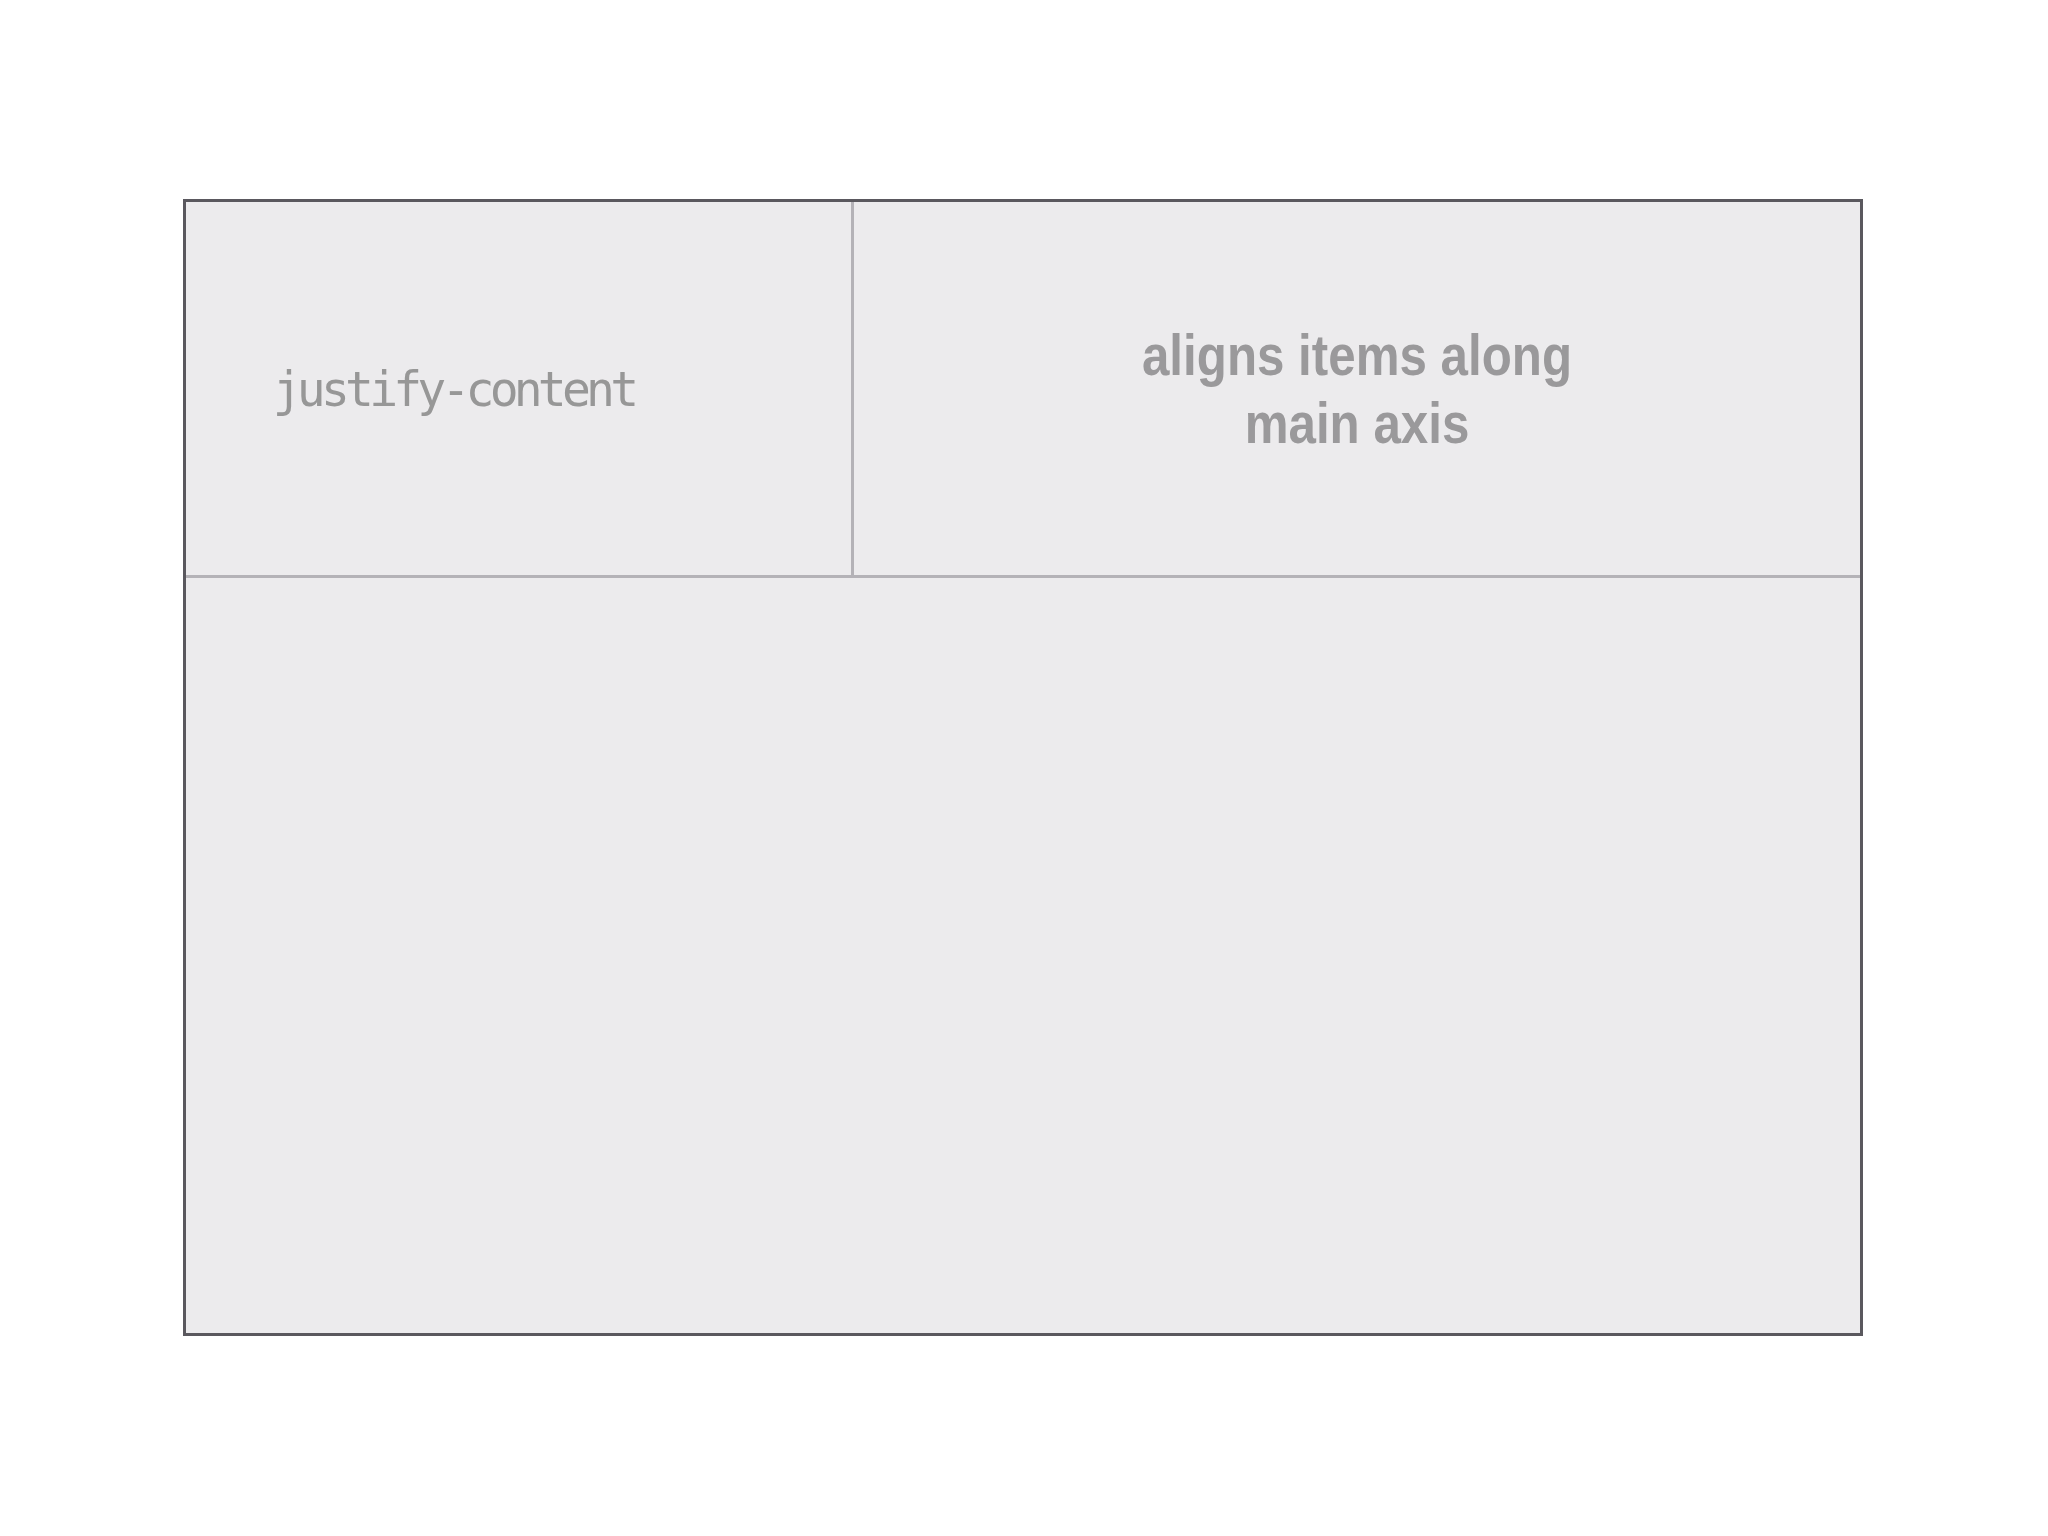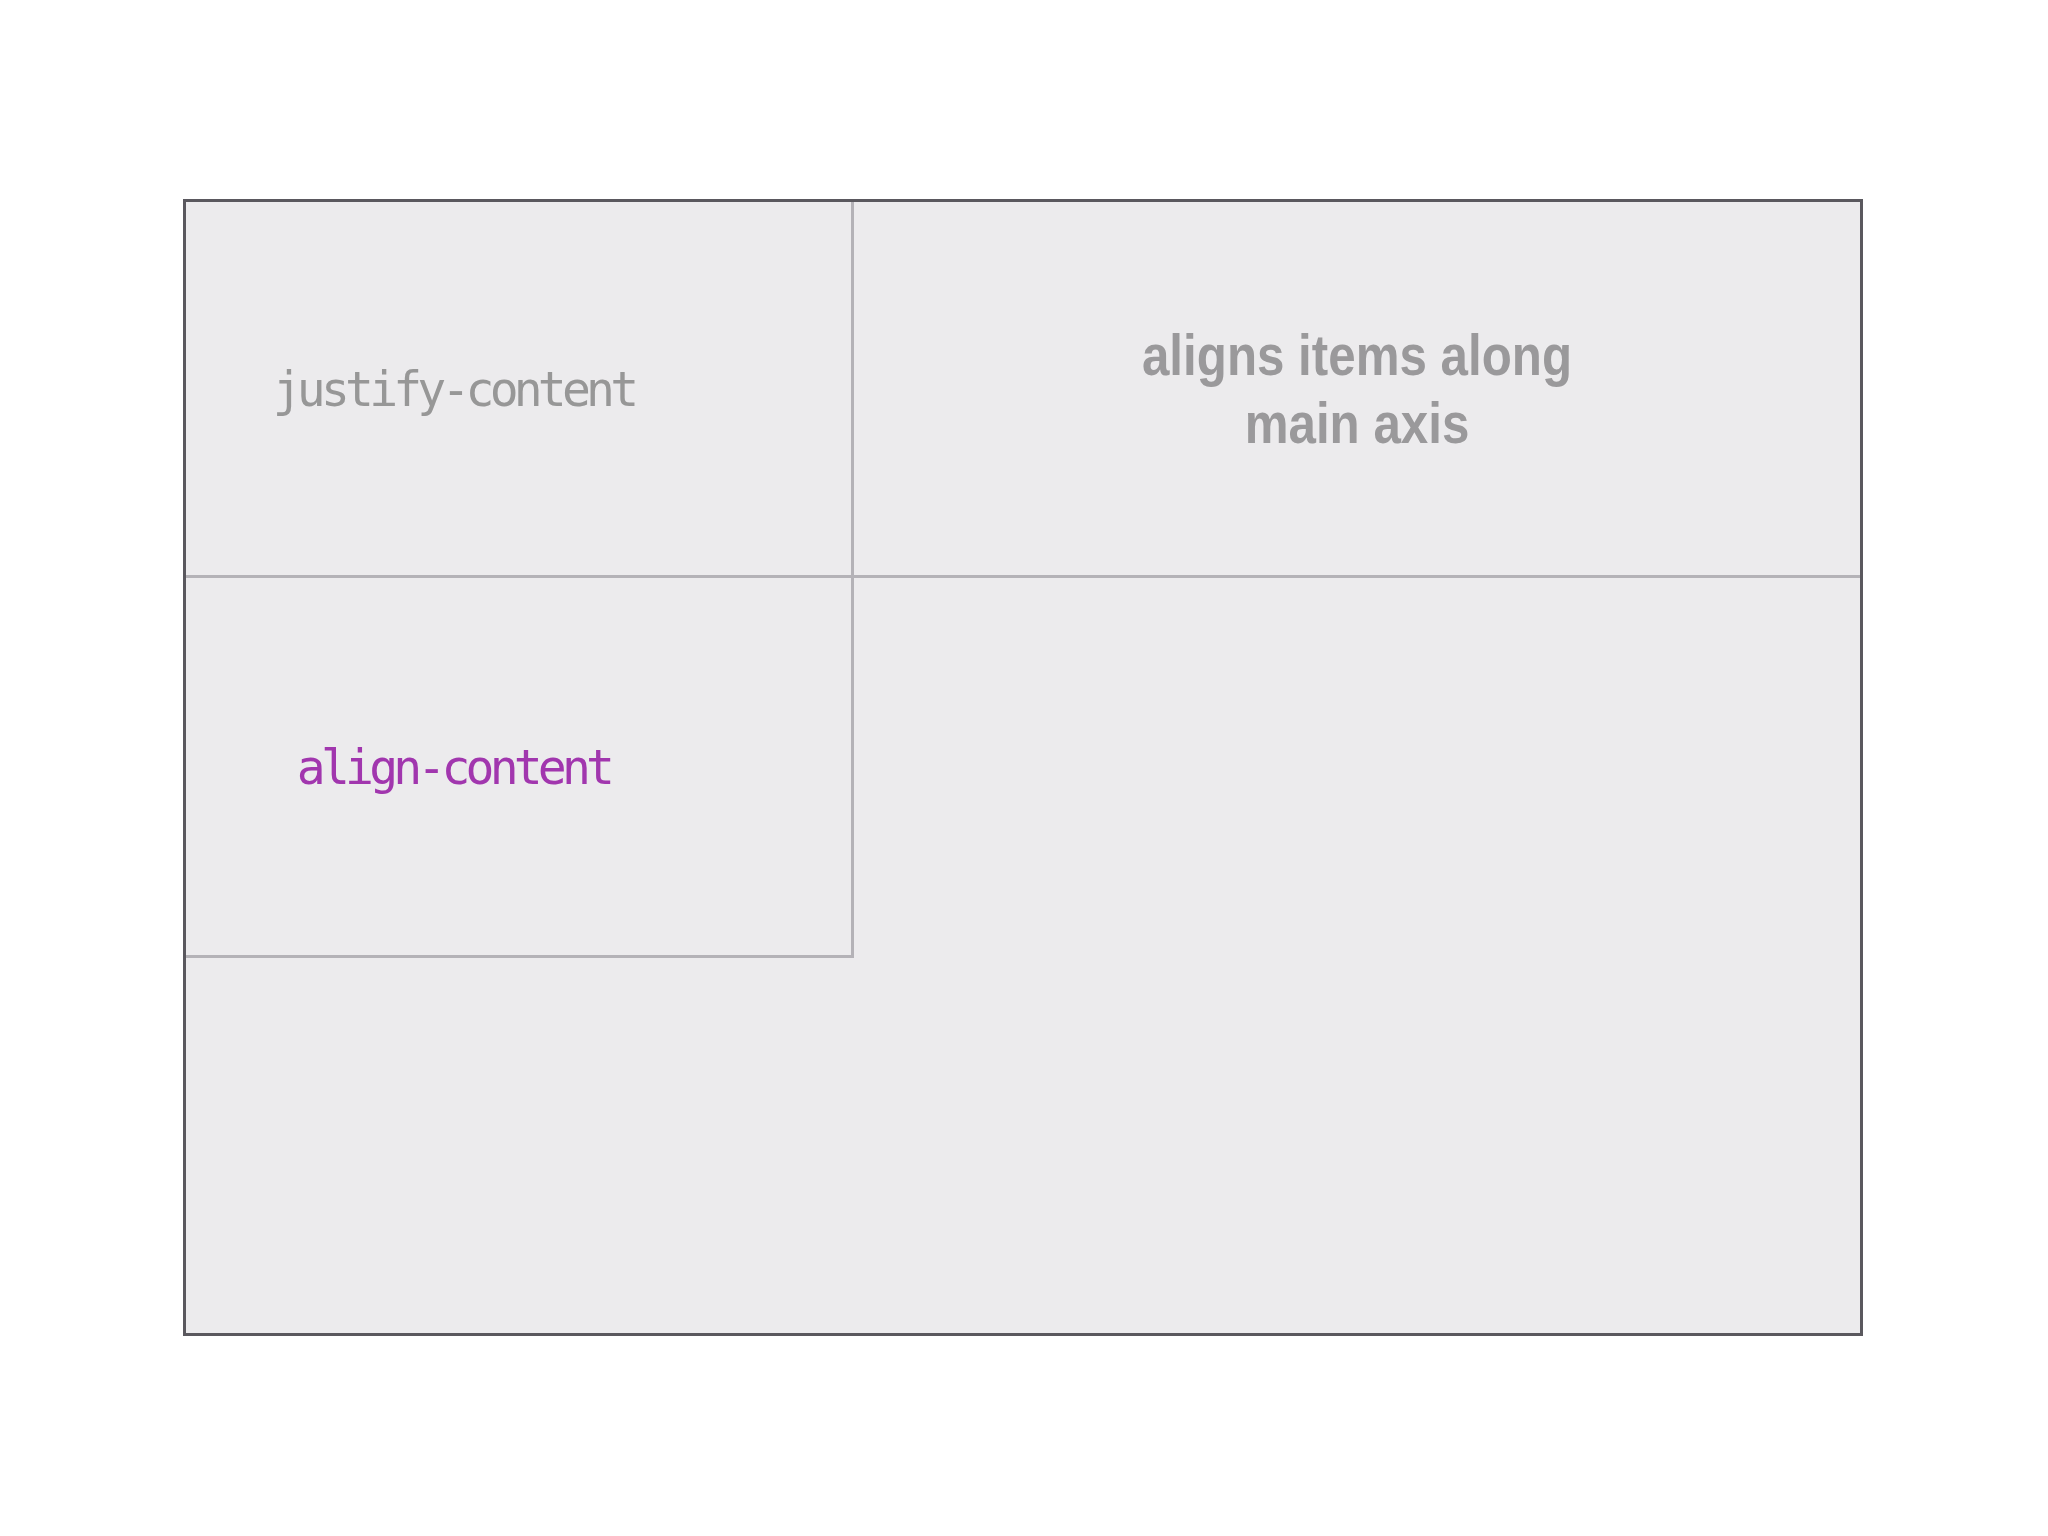--- a/index.html
+++ b/index.html
@@ -88,19 +88,16 @@
     <div class="cell col-prop row-1">
       <span class="prop-label">justify-content</span>
     </div>
     <div class="cell row-1">
       <div class="desc-block">
         <div class="desc-line">aligns items along</div>
         <div class="desc-line">main axis</div>
       </div>
     </div>
 
-    <div class="cell col-prop row-2">
-      <span class="prop-label active">align-content</span>
-    </div>
 
 
   </div>
 </div>
 
 </body></html>

